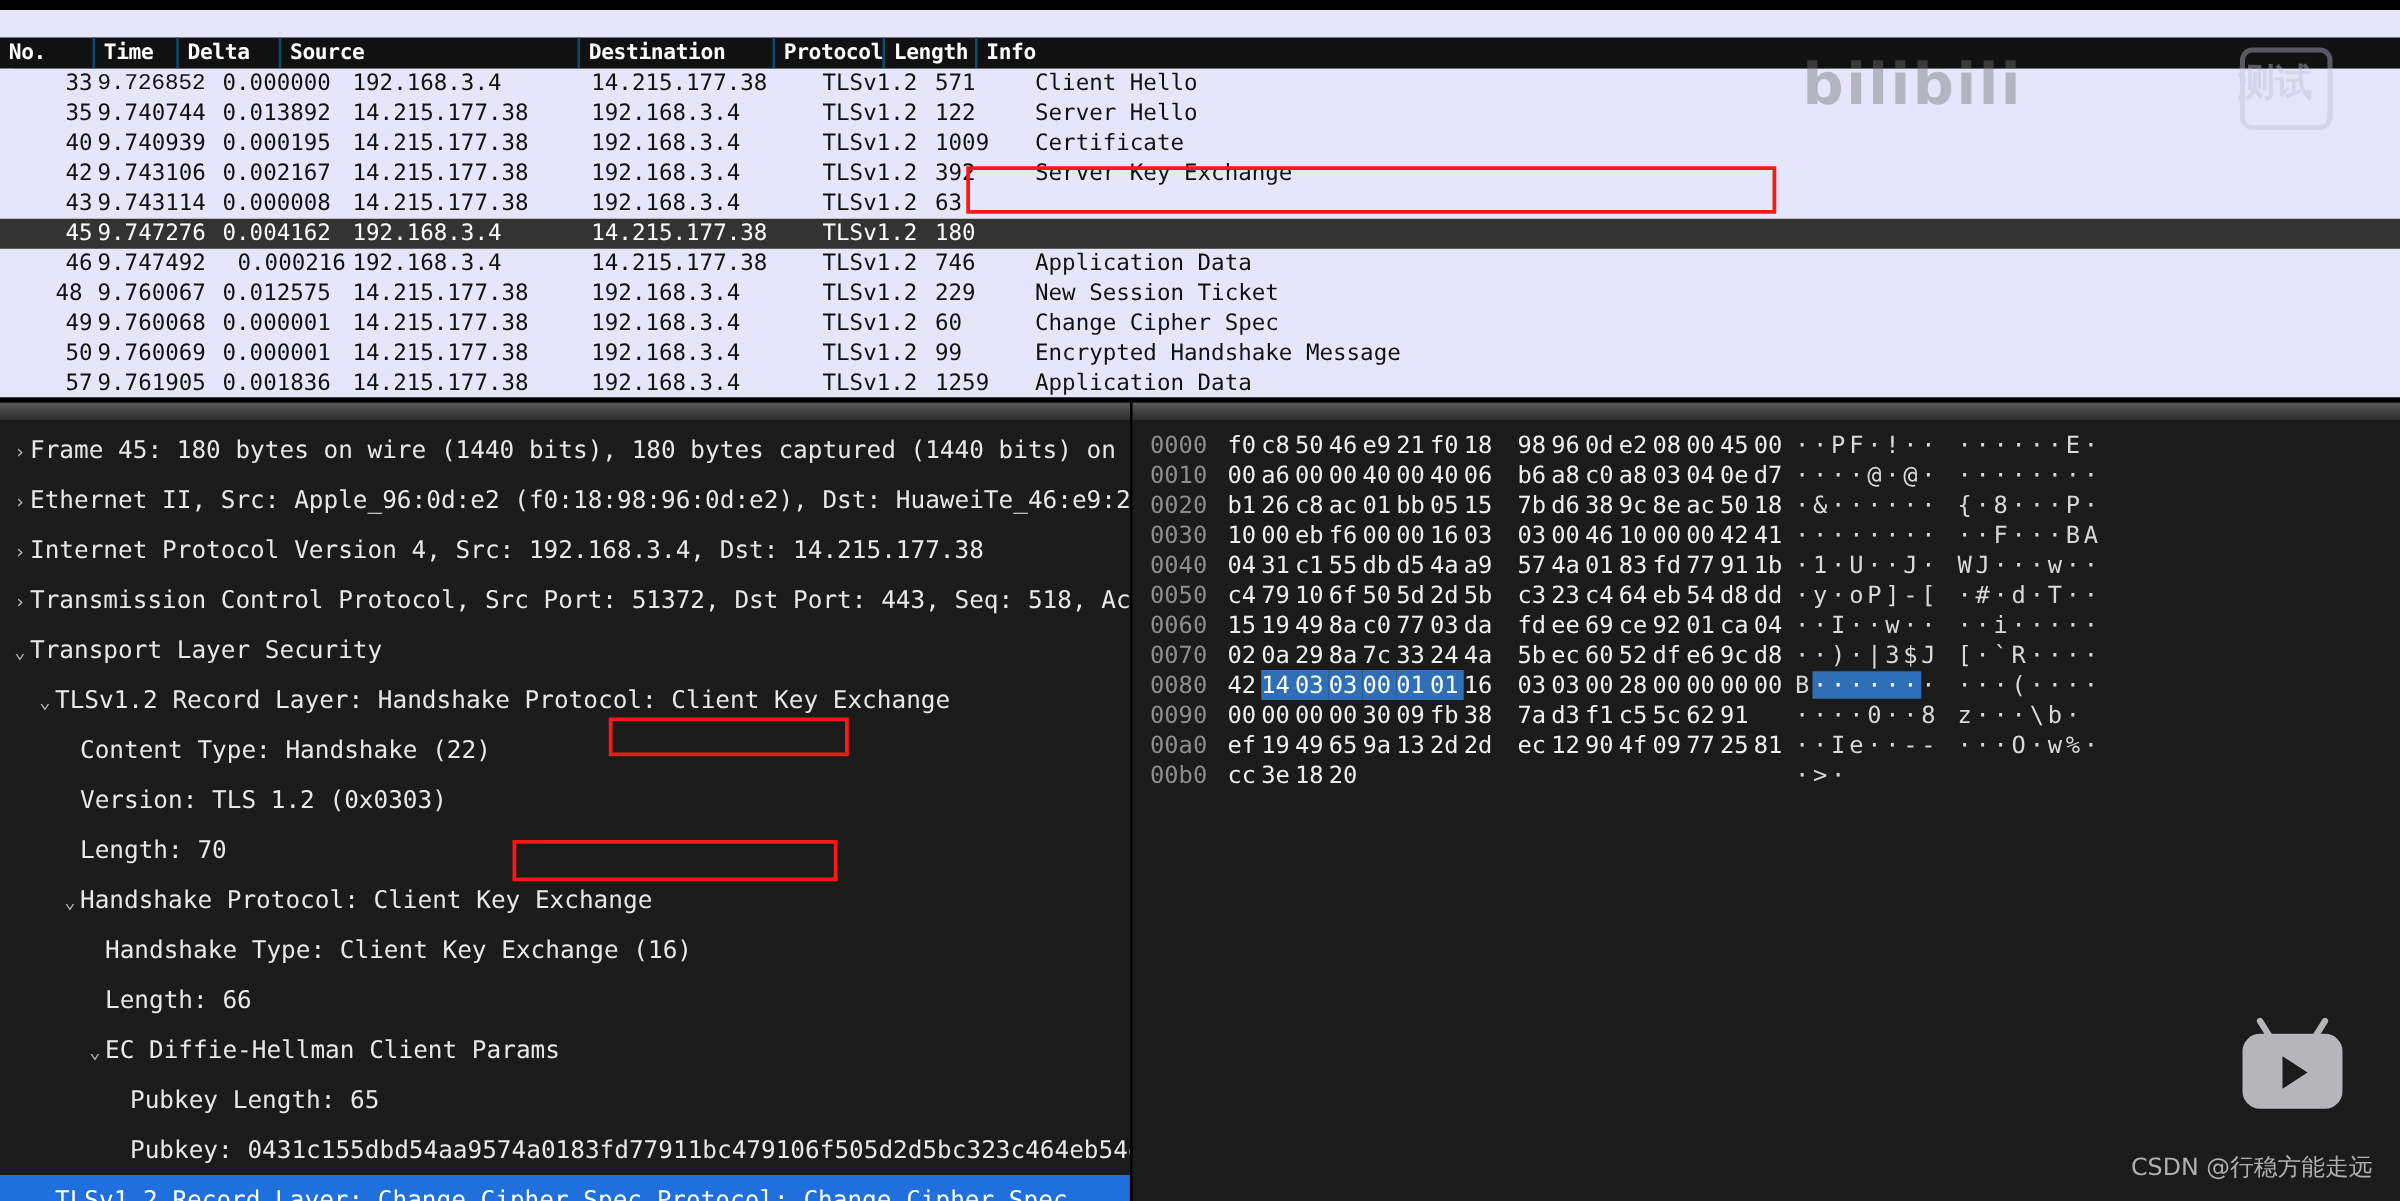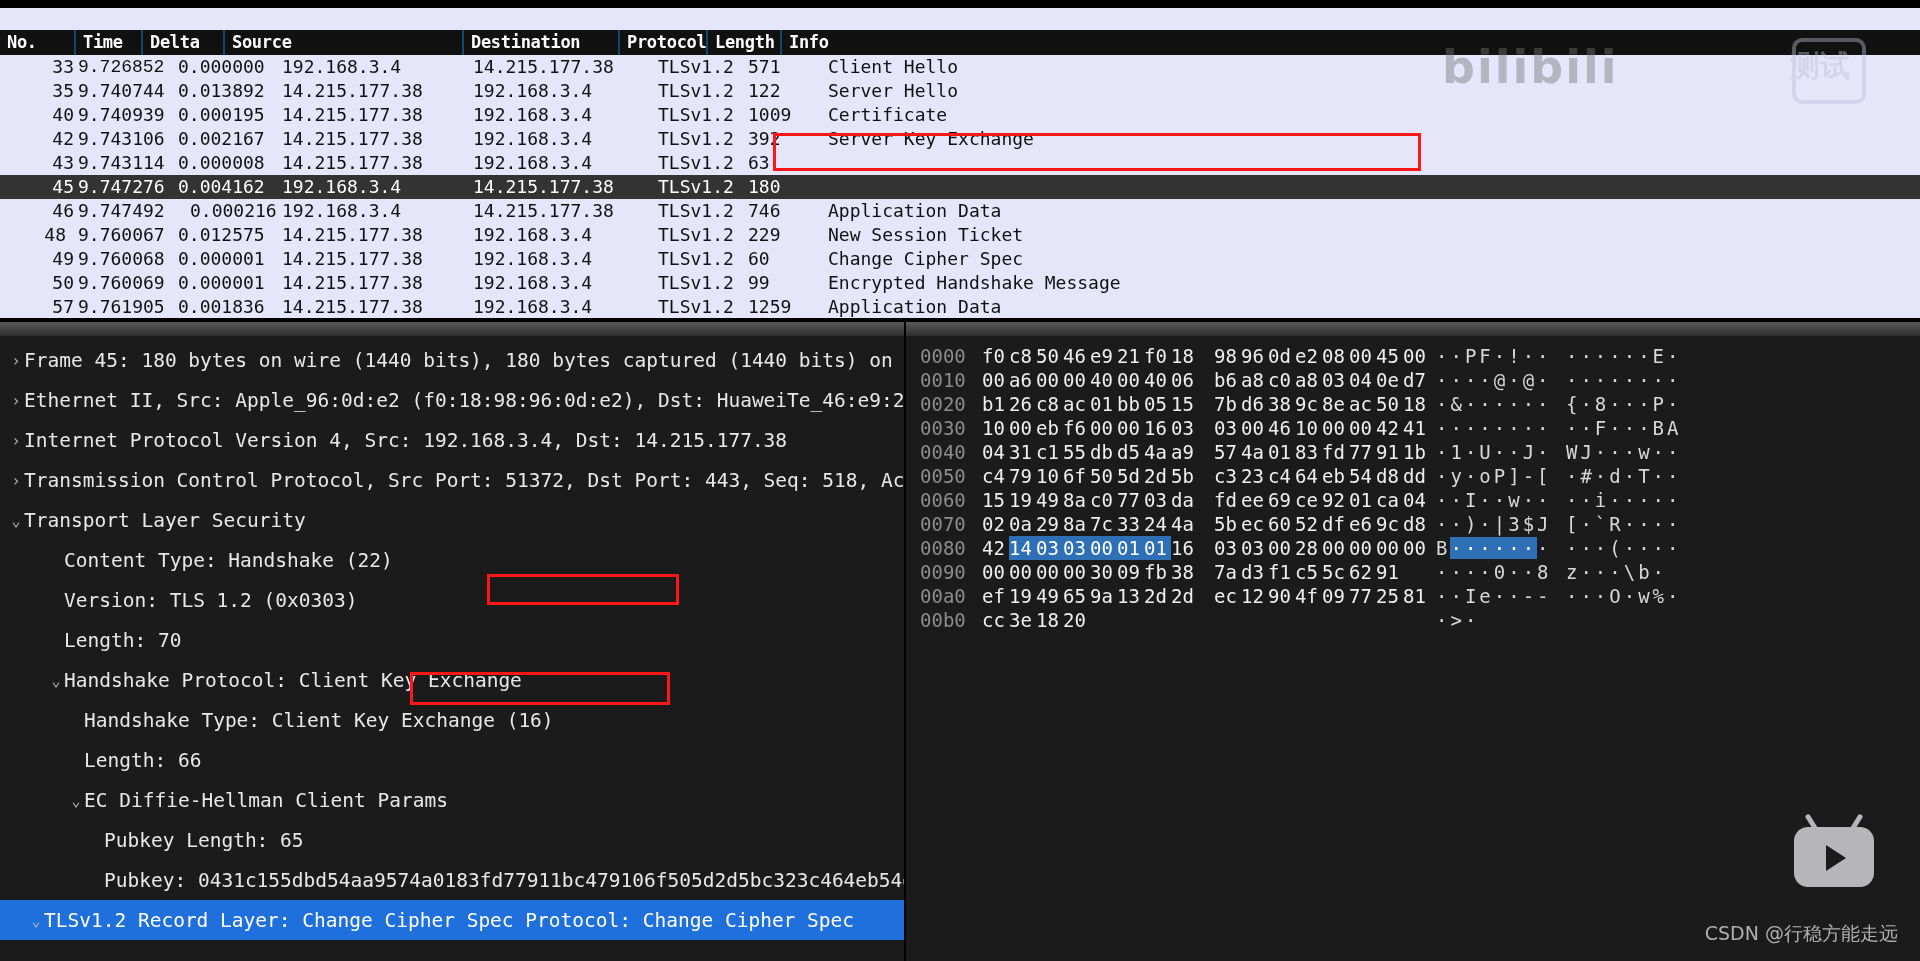--- a/index.html
+++ b/index.html
@@ -252,20 +252,21 @@
   <div class="hdivider"></div>
 
   <div class="detail">
     <div class="scroll-top"></div>
     <div class="dt-rows" id="dt-rows">
         <div class="dt-row"><span style="display: inline-block; width: 8px;"></span><span class="tw">›</span><span class="label">Frame 45: 180 bytes on wire (1440 bits), 180 bytes captured (1440 bits) on interface en0, id 0</span></div>
         <div class="dt-row"><span style="display: inline-block; width: 8px;"></span><span class="tw">›</span><span class="label">Ethernet II, Src: Apple_96:0d:e2 (f0:18:98:96:0d:e2), Dst: HuaweiTe_46:e9:21 (f0:c8:50:46:e9:21)</span></div>
         <div class="dt-row"><span style="display: inline-block; width: 8px;"></span><span class="tw">›</span><span class="label">Internet Protocol Version 4, Src: 192.168.3.4, Dst: 14.215.177.38</span></div>
         <div class="dt-row"><span style="display: inline-block; width: 8px;"></span><span class="tw">›</span><span class="label">Transmission Control Protocol, Src Port: 51372, Dst Port: 443, Seq: 518, Ack: 4195, Len: 126</span></div>
         <div class="dt-row"><span style="display: inline-block; width: 8px;"></span><span class="tw">⌄</span><span class="label">Transport Layer Security</span></div>
+        <div class="dt-row"><span style="display: inline-block; width: 28px;"></span><span class="tw">⌄</span><span class="label">TLSv1.2 Record Layer: Handshake Protocol: Client Key Exchange</span></div>
         <div class="dt-row"><span style="display: inline-block; width: 48px;"></span><span class="tw"></span><span class="label">Content Type: Handshake (22)</span></div>
         <div class="dt-row"><span style="display: inline-block; width: 48px;"></span><span class="tw"></span><span class="label">Version: TLS 1.2 (0x0303)</span></div>
         <div class="dt-row"><span style="display: inline-block; width: 48px;"></span><span class="tw"></span><span class="label">Length: 70</span></div>
         <div class="dt-row"><span style="display: inline-block; width: 48px;"></span><span class="tw">⌄</span><span class="label">Handshake Protocol: Client Key Exchange</span></div>
         <div class="dt-row"><span style="display: inline-block; width: 68px;"></span><span class="tw"></span><span class="label">Handshake Type: Client Key Exchange (16)</span></div>
         <div class="dt-row"><span style="display: inline-block; width: 68px;"></span><span class="tw"></span><span class="label">Length: 66</span></div>
         <div class="dt-row"><span style="display: inline-block; width: 68px;"></span><span class="tw">⌄</span><span class="label">EC Diffie-Hellman Client Params</span></div>
         <div class="dt-row"><span style="display: inline-block; width: 88px;"></span><span class="tw"></span><span class="label">Pubkey Length: 65</span></div>
         <div class="dt-row"><span style="display: inline-block; width: 88px;"></span><span class="tw"></span><span class="label">Pubkey: 0431c155dbd54aa9574a0183fd77911bc479106f505d2d5bc323c464eb54d8dd1519498a…</span></div>
         <div class="dt-row hl"><span style="display: inline-block; width: 28px;"></span><span class="tw">⌄</span><span class="label">TLSv1.2 Record Layer: Change Cipher Spec Protocol: Change Cipher Spec</span></div>

